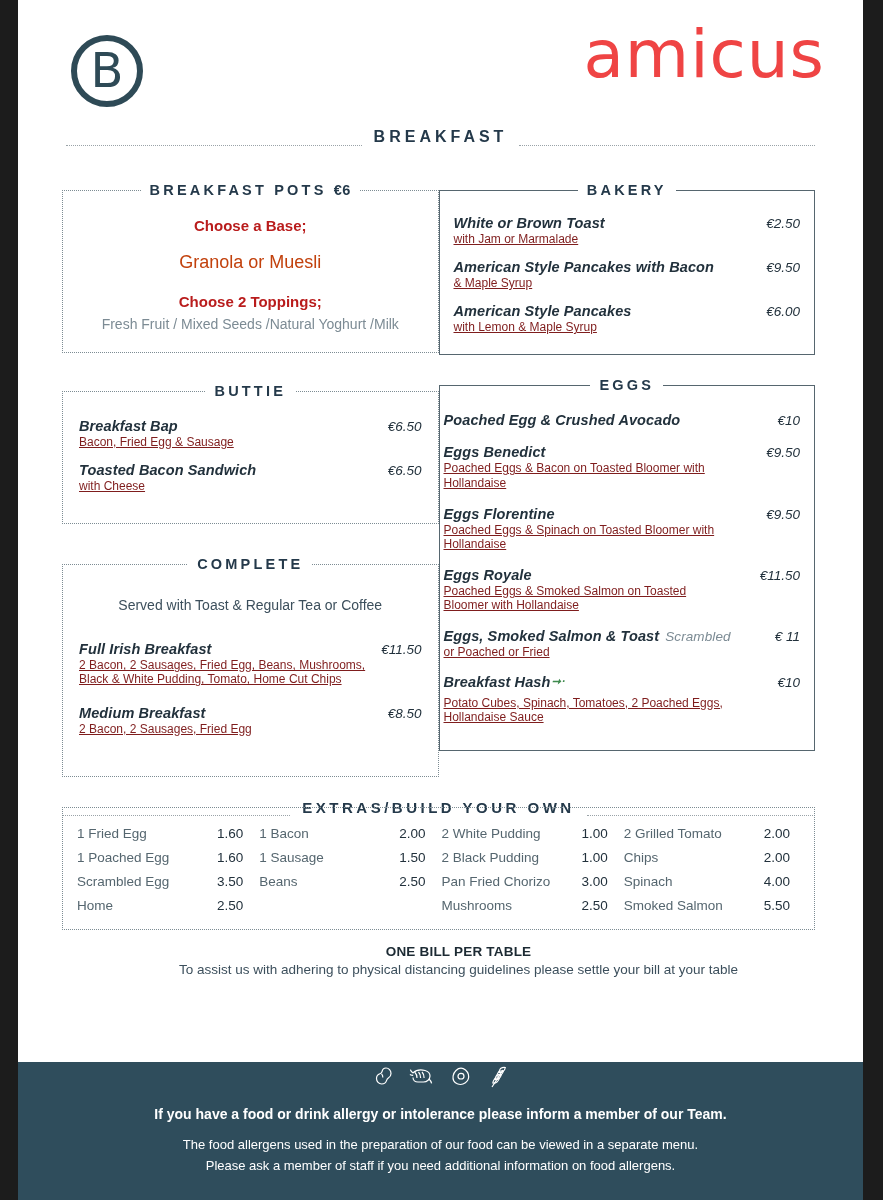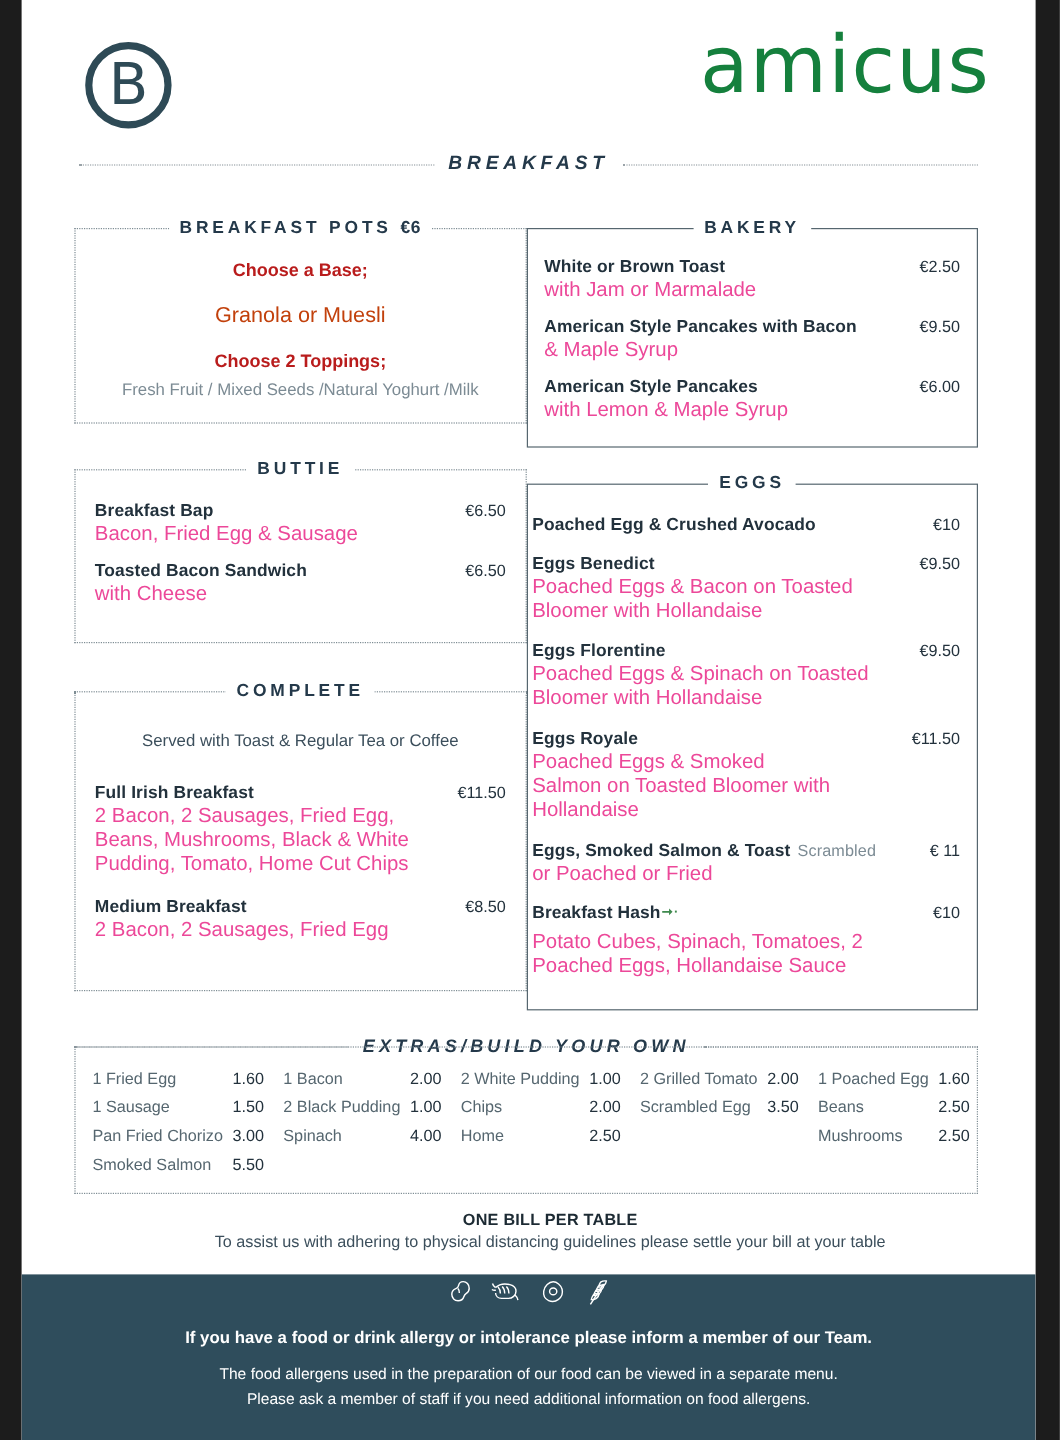--- a/index.html
+++ b/index.html
@@ -42,35 +42,34 @@
     height: 76px;
   }
   .logo svg { display:block; }
   .brand {
     position: absolute;
     right: 38px;
     top: 22px;
     font-size: 66px;
     line-height: 1;
     letter-spacing: 1px;
-    color: #15803d;
+    color: #ef4444;
     font-weight: 400;
     font-family: "DejaVu Sans", sans-serif;
   }
 
   
   .rule-title {
     display: flex;
-    align-items: center;
+    align-items: flex-end;
     gap: 12px;
     color: #24394a;
     font-weight: bold;
     letter-spacing: 3.5px;
     font-size: 15px;
-    font-style: italic;
   }
   .rule-title .line {
     flex: 1 1 auto;
     height: 0;
     border-top: 1px dotted #9aa3a8;
   }
 
   .breakfast-band {
     margin: 0 48px;
     padding-top: 10px;
@@ -120,45 +119,47 @@
   }
 
   
   .item { margin-bottom: 13px; }
   .item:last-child { margin-bottom: 0; }
   .item-row {
     display: flex;
     align-items: baseline;
     justify-content: space-between;
     gap: 10px;
+    font-style: italic;
   }
   .item-name {
     color: #22313c;
     font-weight: bold;
     font-size: 14.5px;
     letter-spacing: 0.1px;
   }
   .item-name .qual {
     font-weight: normal;
     color: #7c8b94;
     font-size: 13.5px;
     margin-left: 6px;
   }
   .item-price {
     color: #22313c;
     font-size: 13.5px;
     white-space: nowrap;
     font-weight: 500;
   }
   .item-desc {
-    color: #ec4899;
-    font-size: 17px;
+    color: #7f1d1d;
+    font-size: 12px;
     line-height: 1.18;
     margin-top: 1px;
     max-width: 330px;
+    text-decoration: underline;
   }
   .leaf {
     display: inline-block;
     color: #3f8a4e;
     font-size: 11px;
     letter-spacing: 1px;
     margin-left: 1px;
     vertical-align: 2px;
   }
 
@@ -191,21 +192,21 @@
 
   
   .extras-wrap { padding: 22px 48px 0 44px; }
   .extras-box {
     position: relative;
     border: 1px dotted #7d8c93;
     padding: 18px 14px 16px 14px;
   }
   .extras-grid {
     display: grid;
-    grid-template-columns: 1fr 1fr 1fr 1fr 1fr;
+    grid-template-columns: 1fr 1fr 1fr 1fr;
     column-gap: 6px;
     row-gap: 9px;
   }
   .ex-cell {
     display: flex;
     justify-content: space-between;
     align-items: baseline;
     gap: 8px;
     padding-right: 10px;
   }

